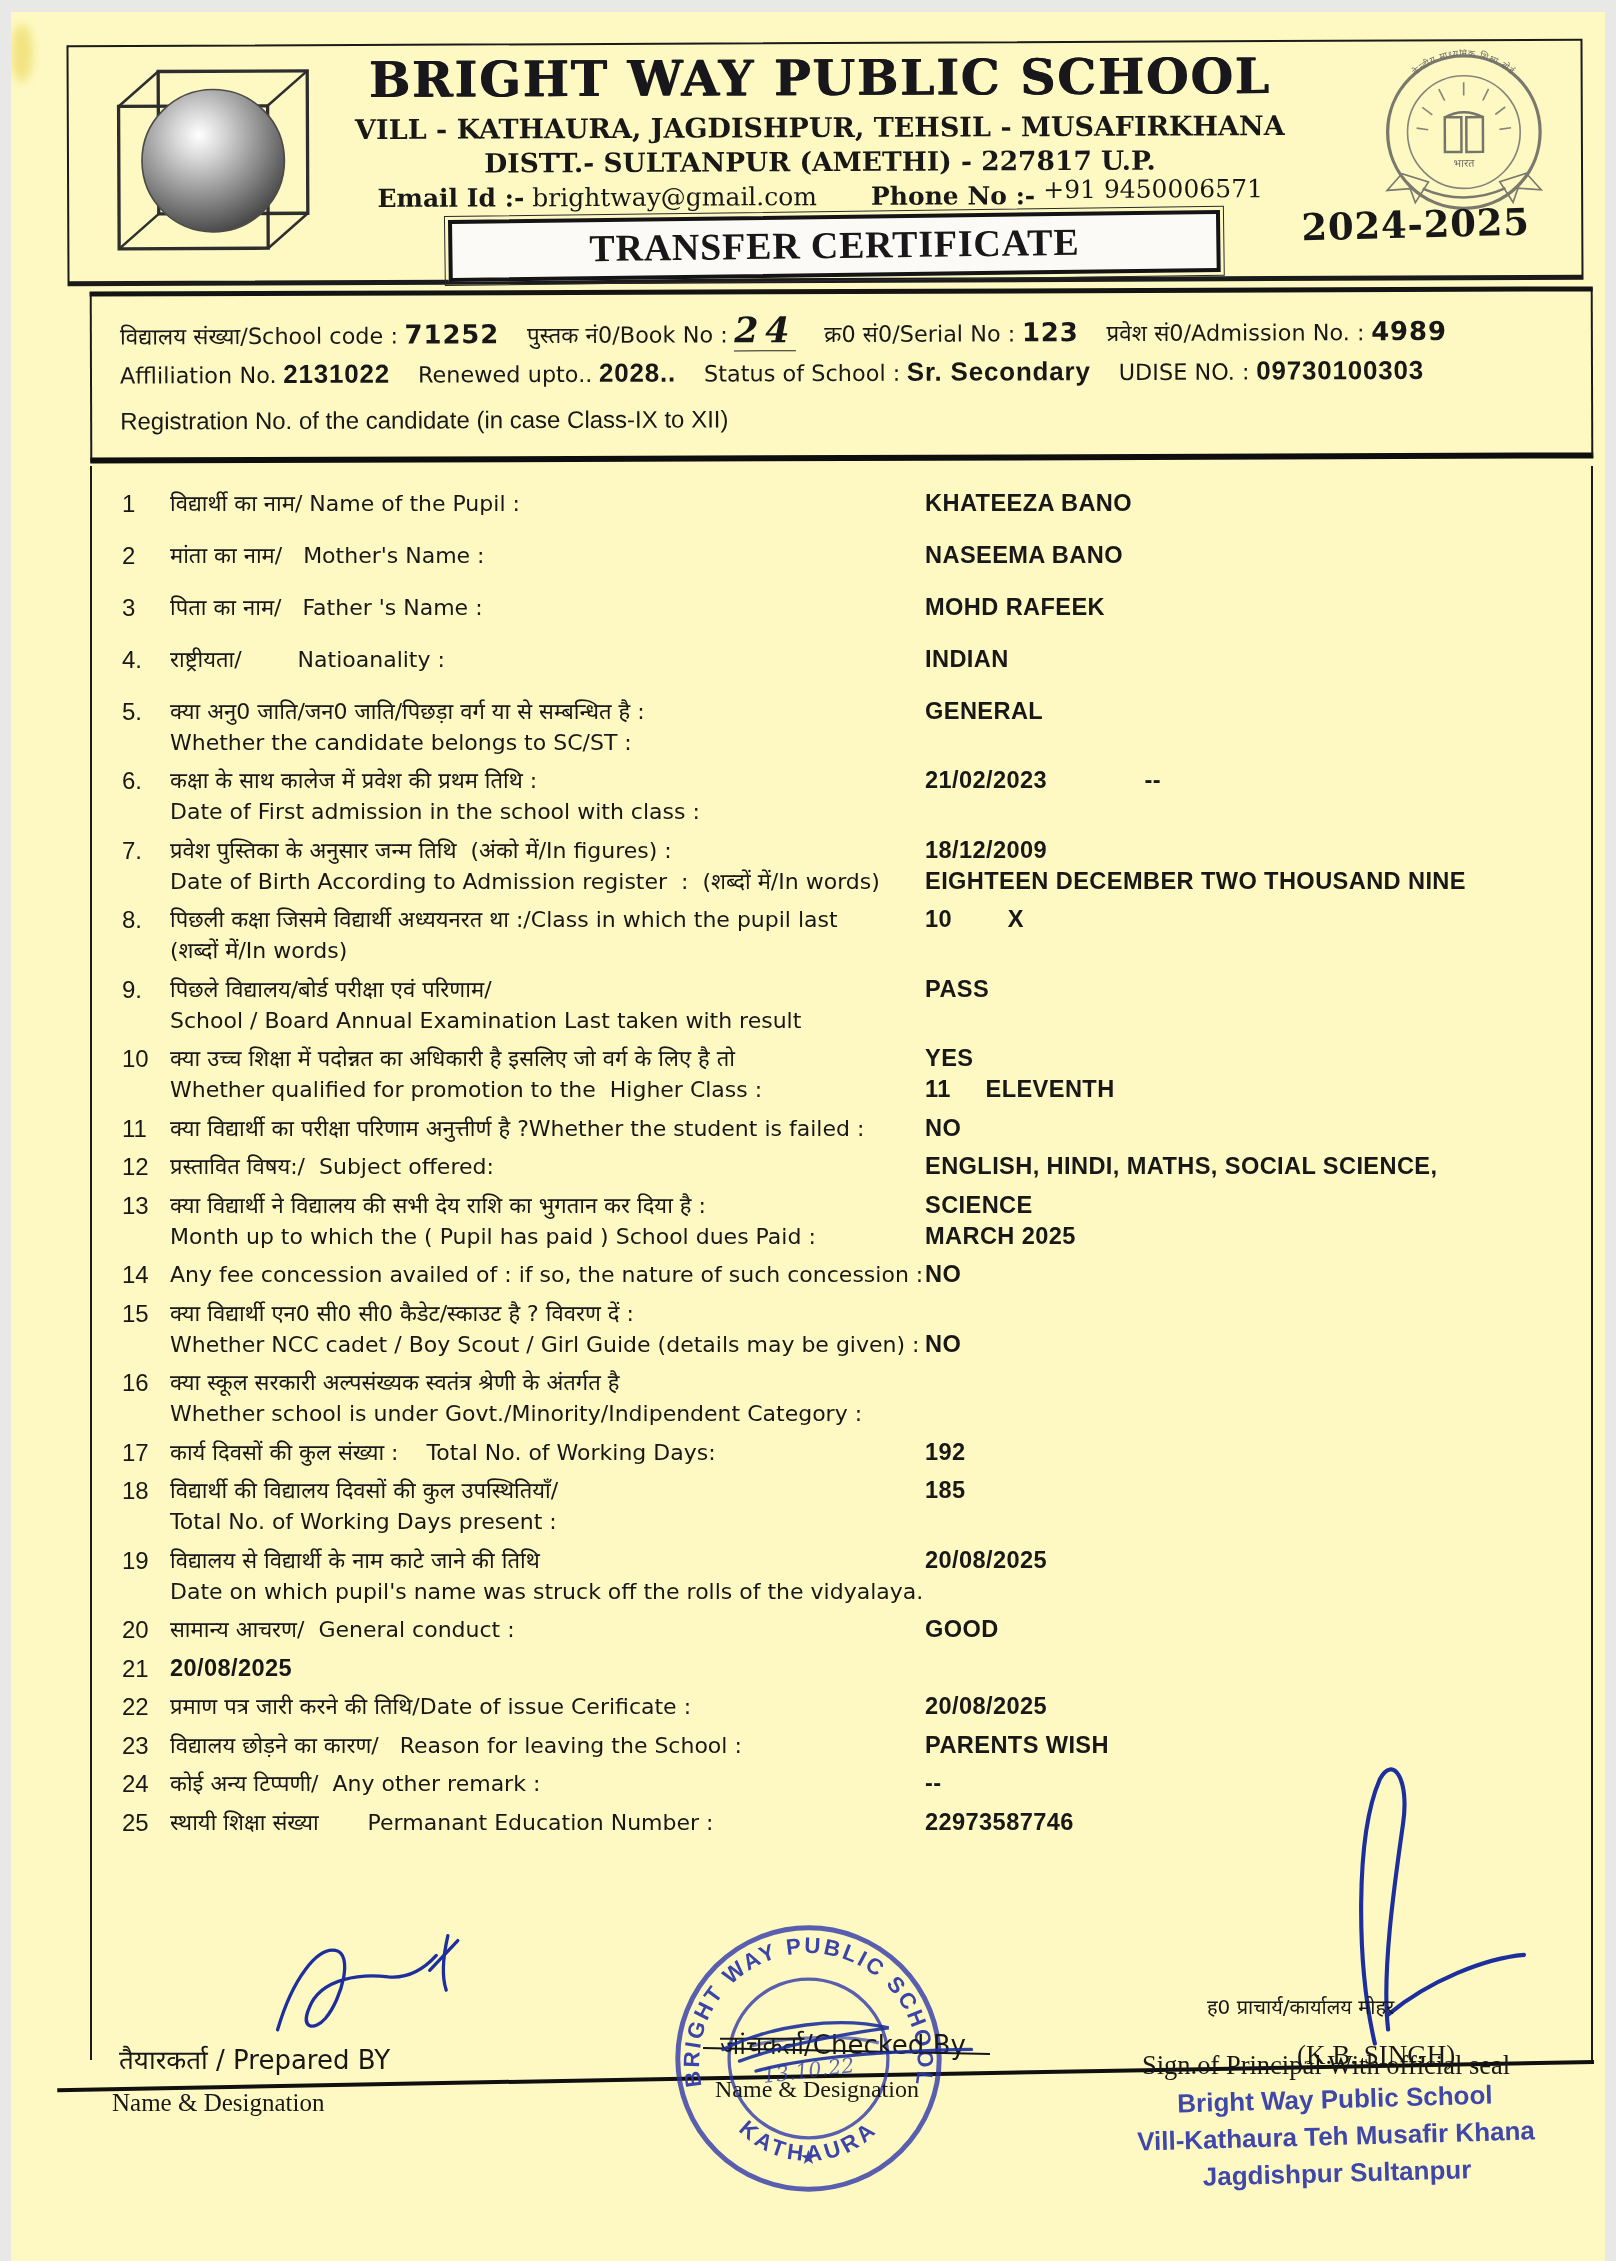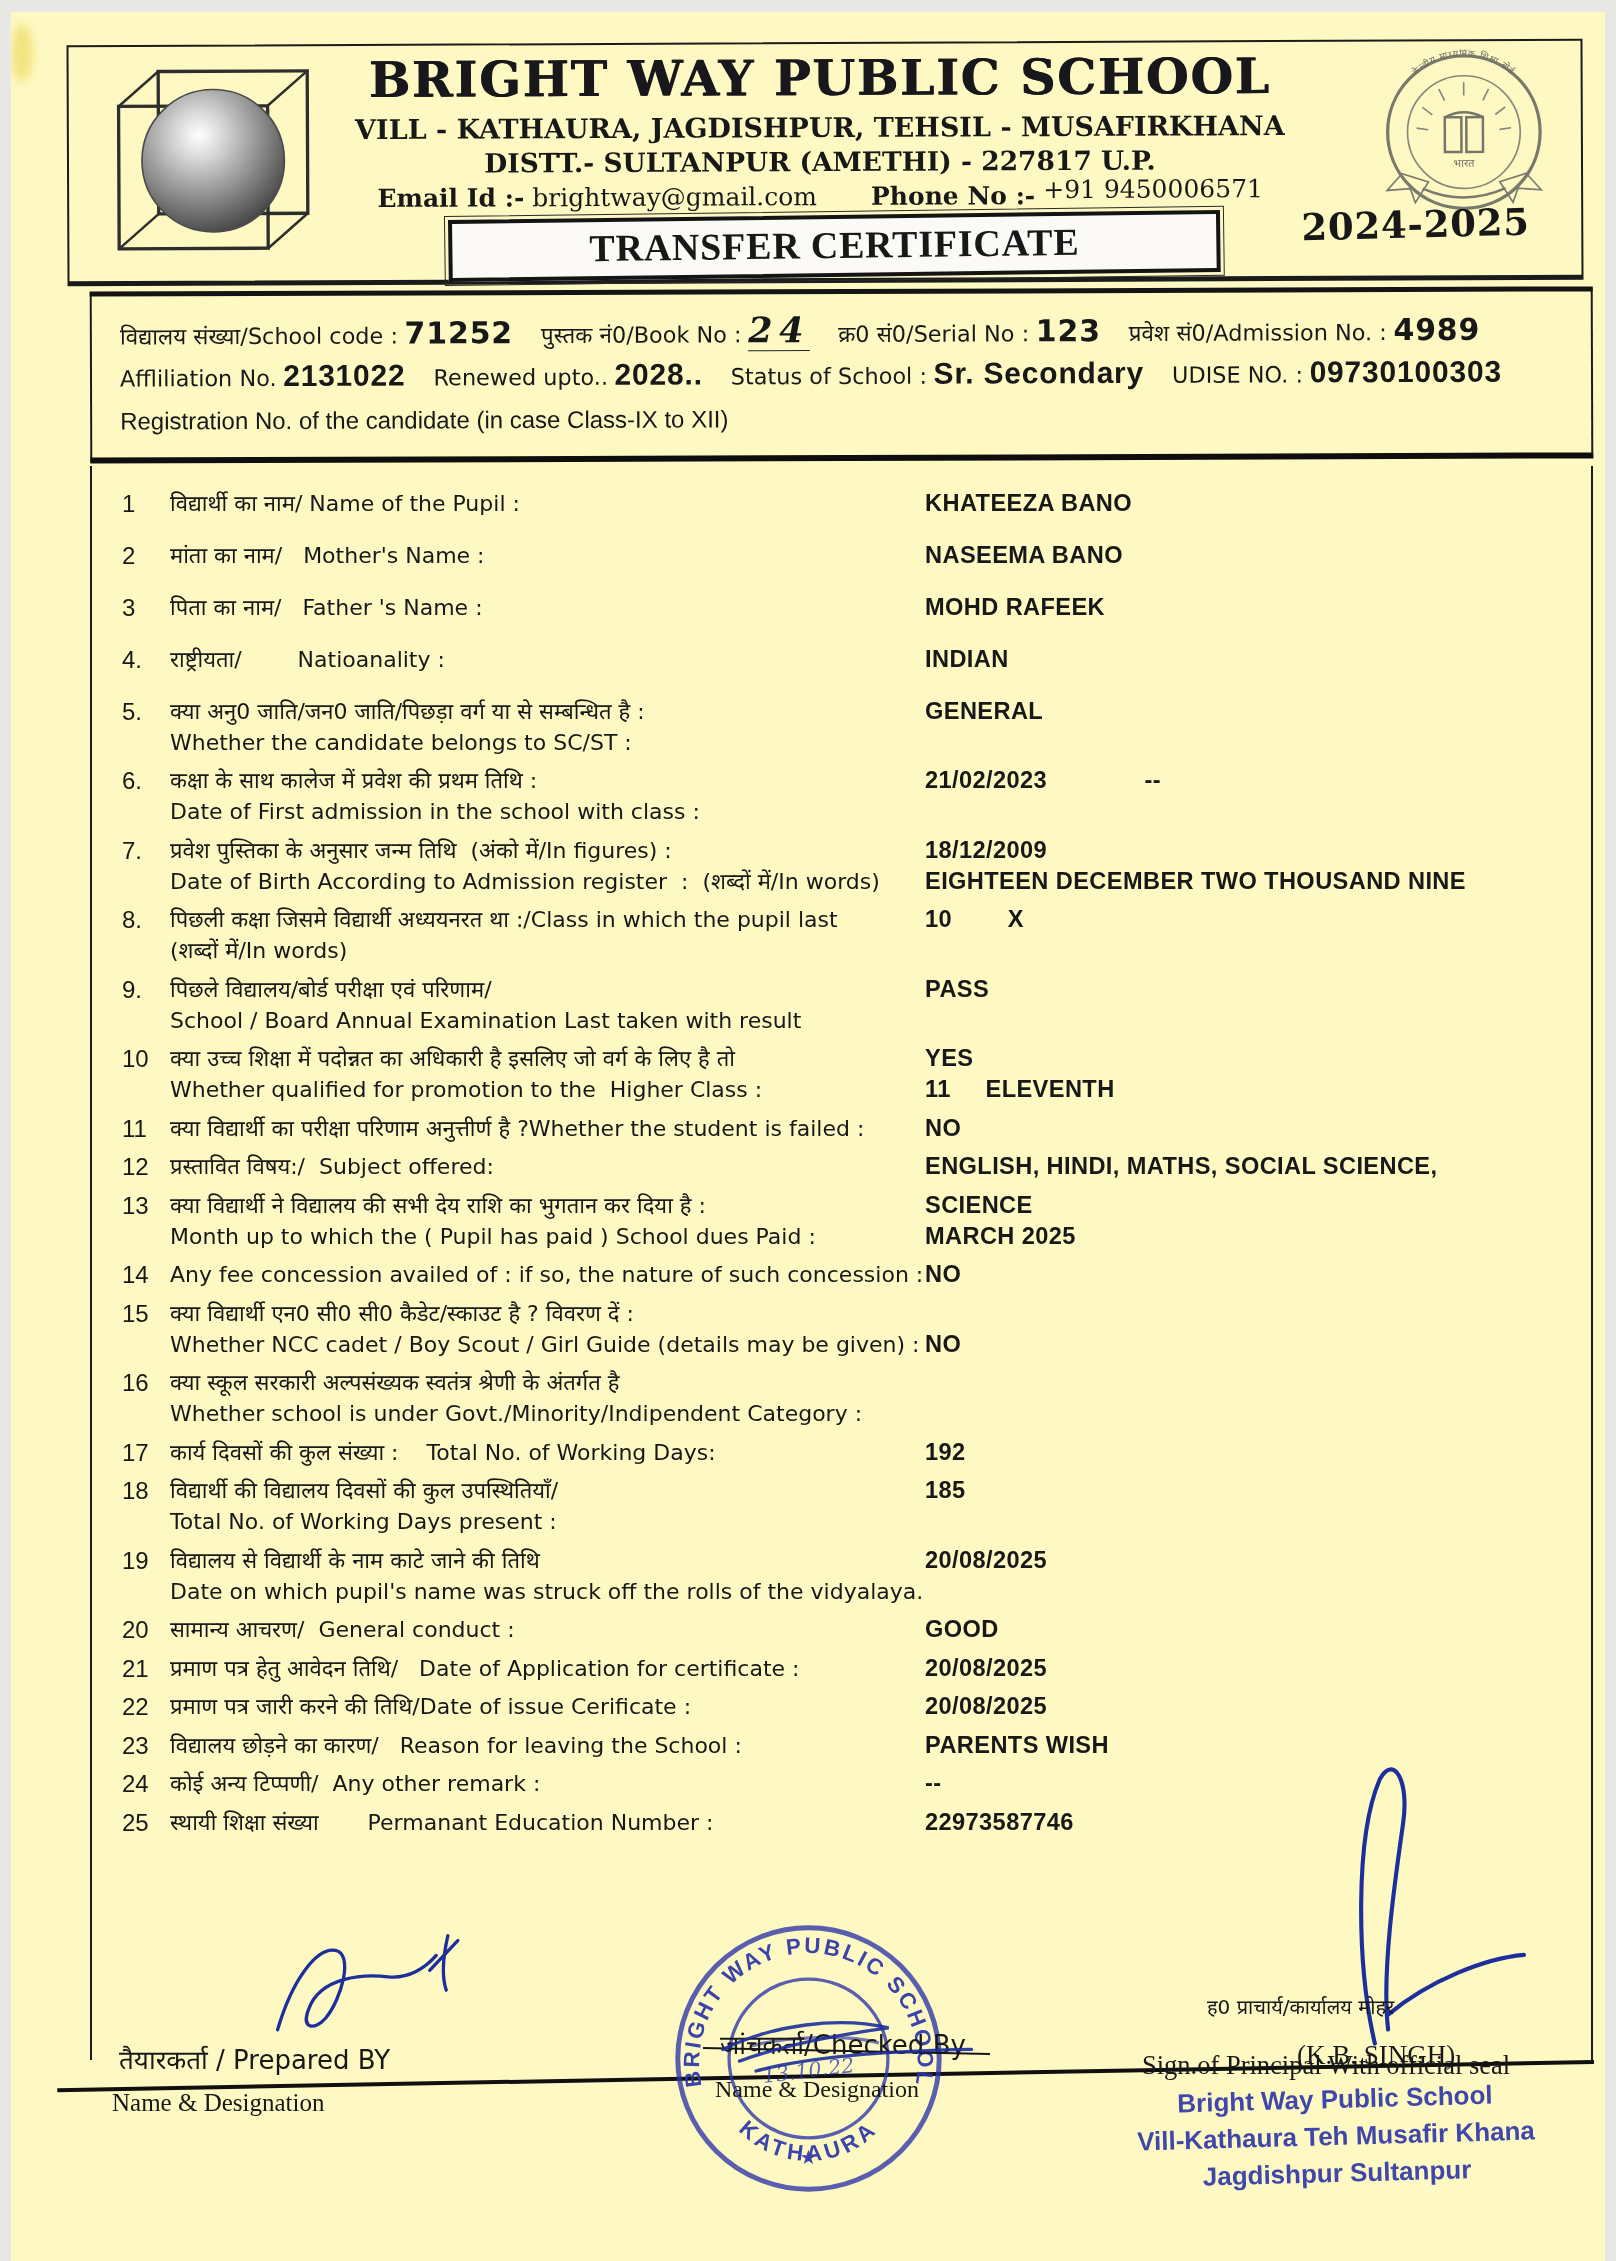--- a/index.html
+++ b/index.html
@@ -29,21 +29,21 @@
   .tc-title{font-family:"Liberation Serif",serif;font-size:38px;font-weight:bold;letter-spacing:0.8px;}
   
   .info-box{position:absolute;left:79px;top:277px;width:1499px;height:161px;
             border-left:2.5px solid #1b1b1b;border-right:2.5px solid #1b1b1b;
             border-top:5px solid #141414;border-bottom:6.6px solid #0e0e0e;
             transform:rotate(-0.2deg);}
   .meta-line{position:absolute;left:28px;right:11.6px;white-space:nowrap;font-size:23px;}
   .meta-1{top:15px;} .meta-2{top:63px;} .meta-3{top:111px;font-size:24px;}
   .seg{margin-right:28px;}
   .seg .lbl{font-size:22.4px;}
-  .seg .val{font-weight:bold;font-size:30px;margin-left:6.6px;letter-spacing:0.8px;}
+  .seg .val{font-weight:bold;font-size:26px;margin-left:6.6px;letter-spacing:0.8px;}
   .seg .val.hw{font-family:"DejaVu Serif",serif;font-style:italic;font-size:35px;
                font-weight:bold;letter-spacing:6.6px;border-bottom:1.7px solid #222;}
   
   .main-box{position:absolute;left:79px;top:454px;width:1499px;height:1594px;
             border-left:2.5px solid #1b1b1b;border-right:2.5px solid #1b1b1b;}
   .rows-host{position:absolute;left:30px;top:21.5px;right:5px;}
   .frow{display:flex;margin-bottom:7.5px;}
   .frow.wide{margin-bottom:21px;}
   .fnum{width:48px;font-size:24px;line-height:31px;}
   .flines{flex:1;}
@@ -386,21 +386,20 @@
             <div class="fline">
               <span class="flabel hindi">सामान्य आचरण/  General conduct :</span>
               <span class="fvalue">GOOD</span>
             </div>
           </div>
         </div>
         <div class="frow">
           <span class="fnum">21</span>
           <div class="flines">
             <div class="fline">
-              <span class="flabel hindi">प्रमाण पत्र हेतु आवेदन तिथि/   Date of Application for certificate :</span>
               <span class="fvalue">20/08/2025</span>
             </div>
           </div>
         </div>
         <div class="frow">
           <span class="fnum">22</span>
           <div class="flines">
             <div class="fline">
               <span class="flabel hindi">प्रमाण पत्र जारी करने की तिथि/Date of issue Cerificate :</span>
               <span class="fvalue">20/08/2025</span>

